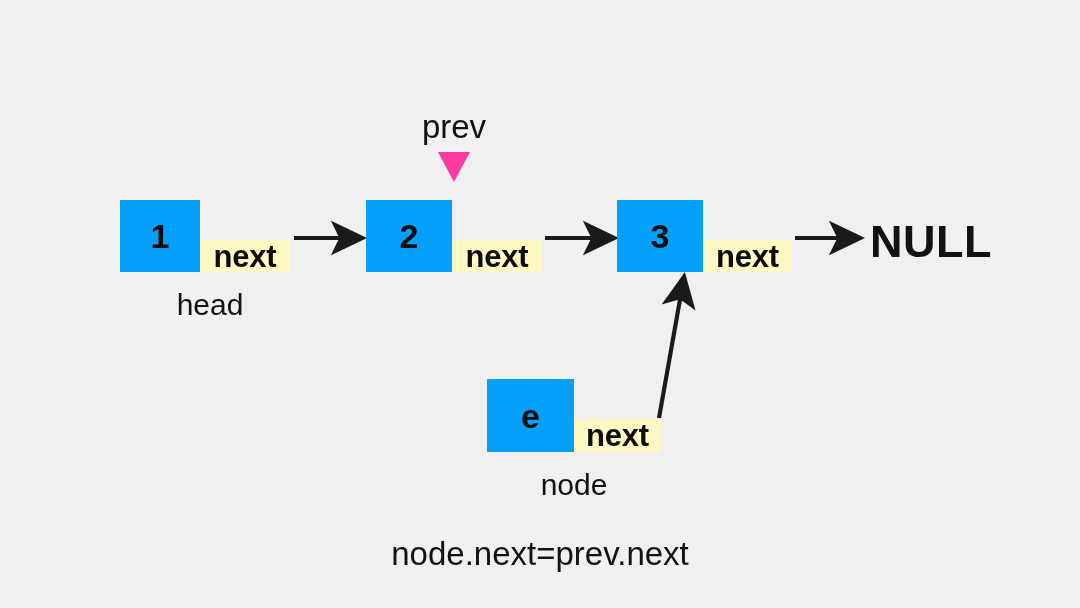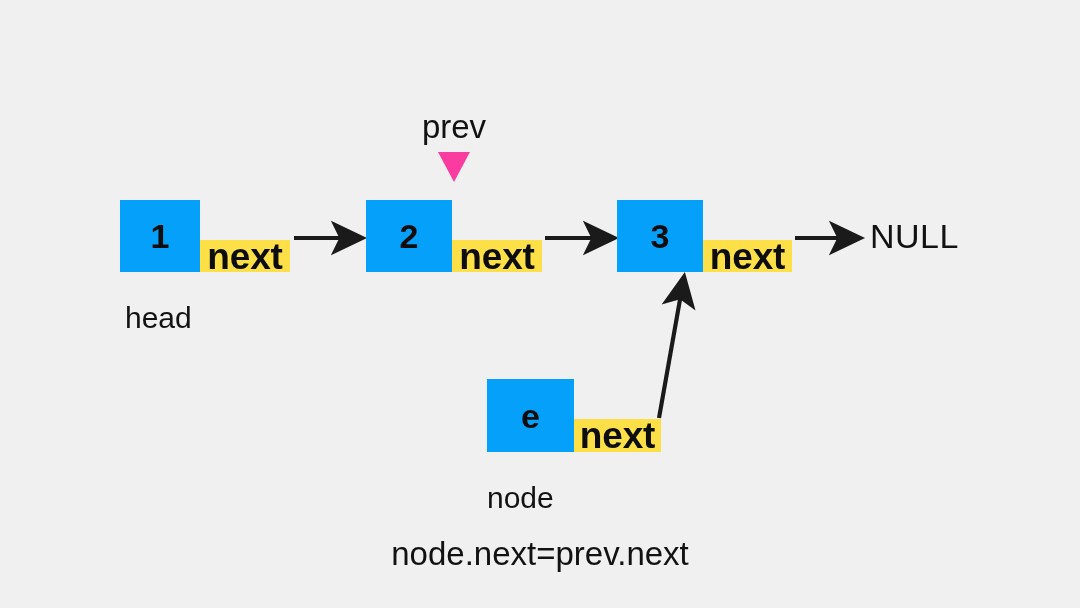--- a/index.html
+++ b/index.html
@@ -36,45 +36,45 @@
     box-sizing: border-box;
     color: #0d0d0d;
     font-weight: bold;
     line-height: 1;
   }
   .cell.value {
     background: #05a0fa;
     font-size: 34px;
   }
   .cell.ptr {
-    background: #fde047;
-    font-size: 37px;
+    background: #fef9c3;
+    font-size: 31px;
     letter-spacing: -0.2px;
     margin-top: 40px;
   }
 
   
   .label {
     position: absolute;
     color: #121212;
     font-weight: normal;
     line-height: 1;
     white-space: nowrap;
   }
   .label.under {
     font-size: 30px;
-    margin-top: 13px;
+    text-align: center;
   }
   .label.pointer-name {
     font-size: 33px;
     text-align: center;
   }
   .label.null-text {
-    font-size: 34px;
-    font-weight: normal;
+    font-size: 45px;
+    font-weight: bold;
     letter-spacing: 0.5px;
   }
   .label.caption {
     font-size: 33px;
     text-align: center;
   }
 
   
   .marker-triangle {
     position: absolute;

